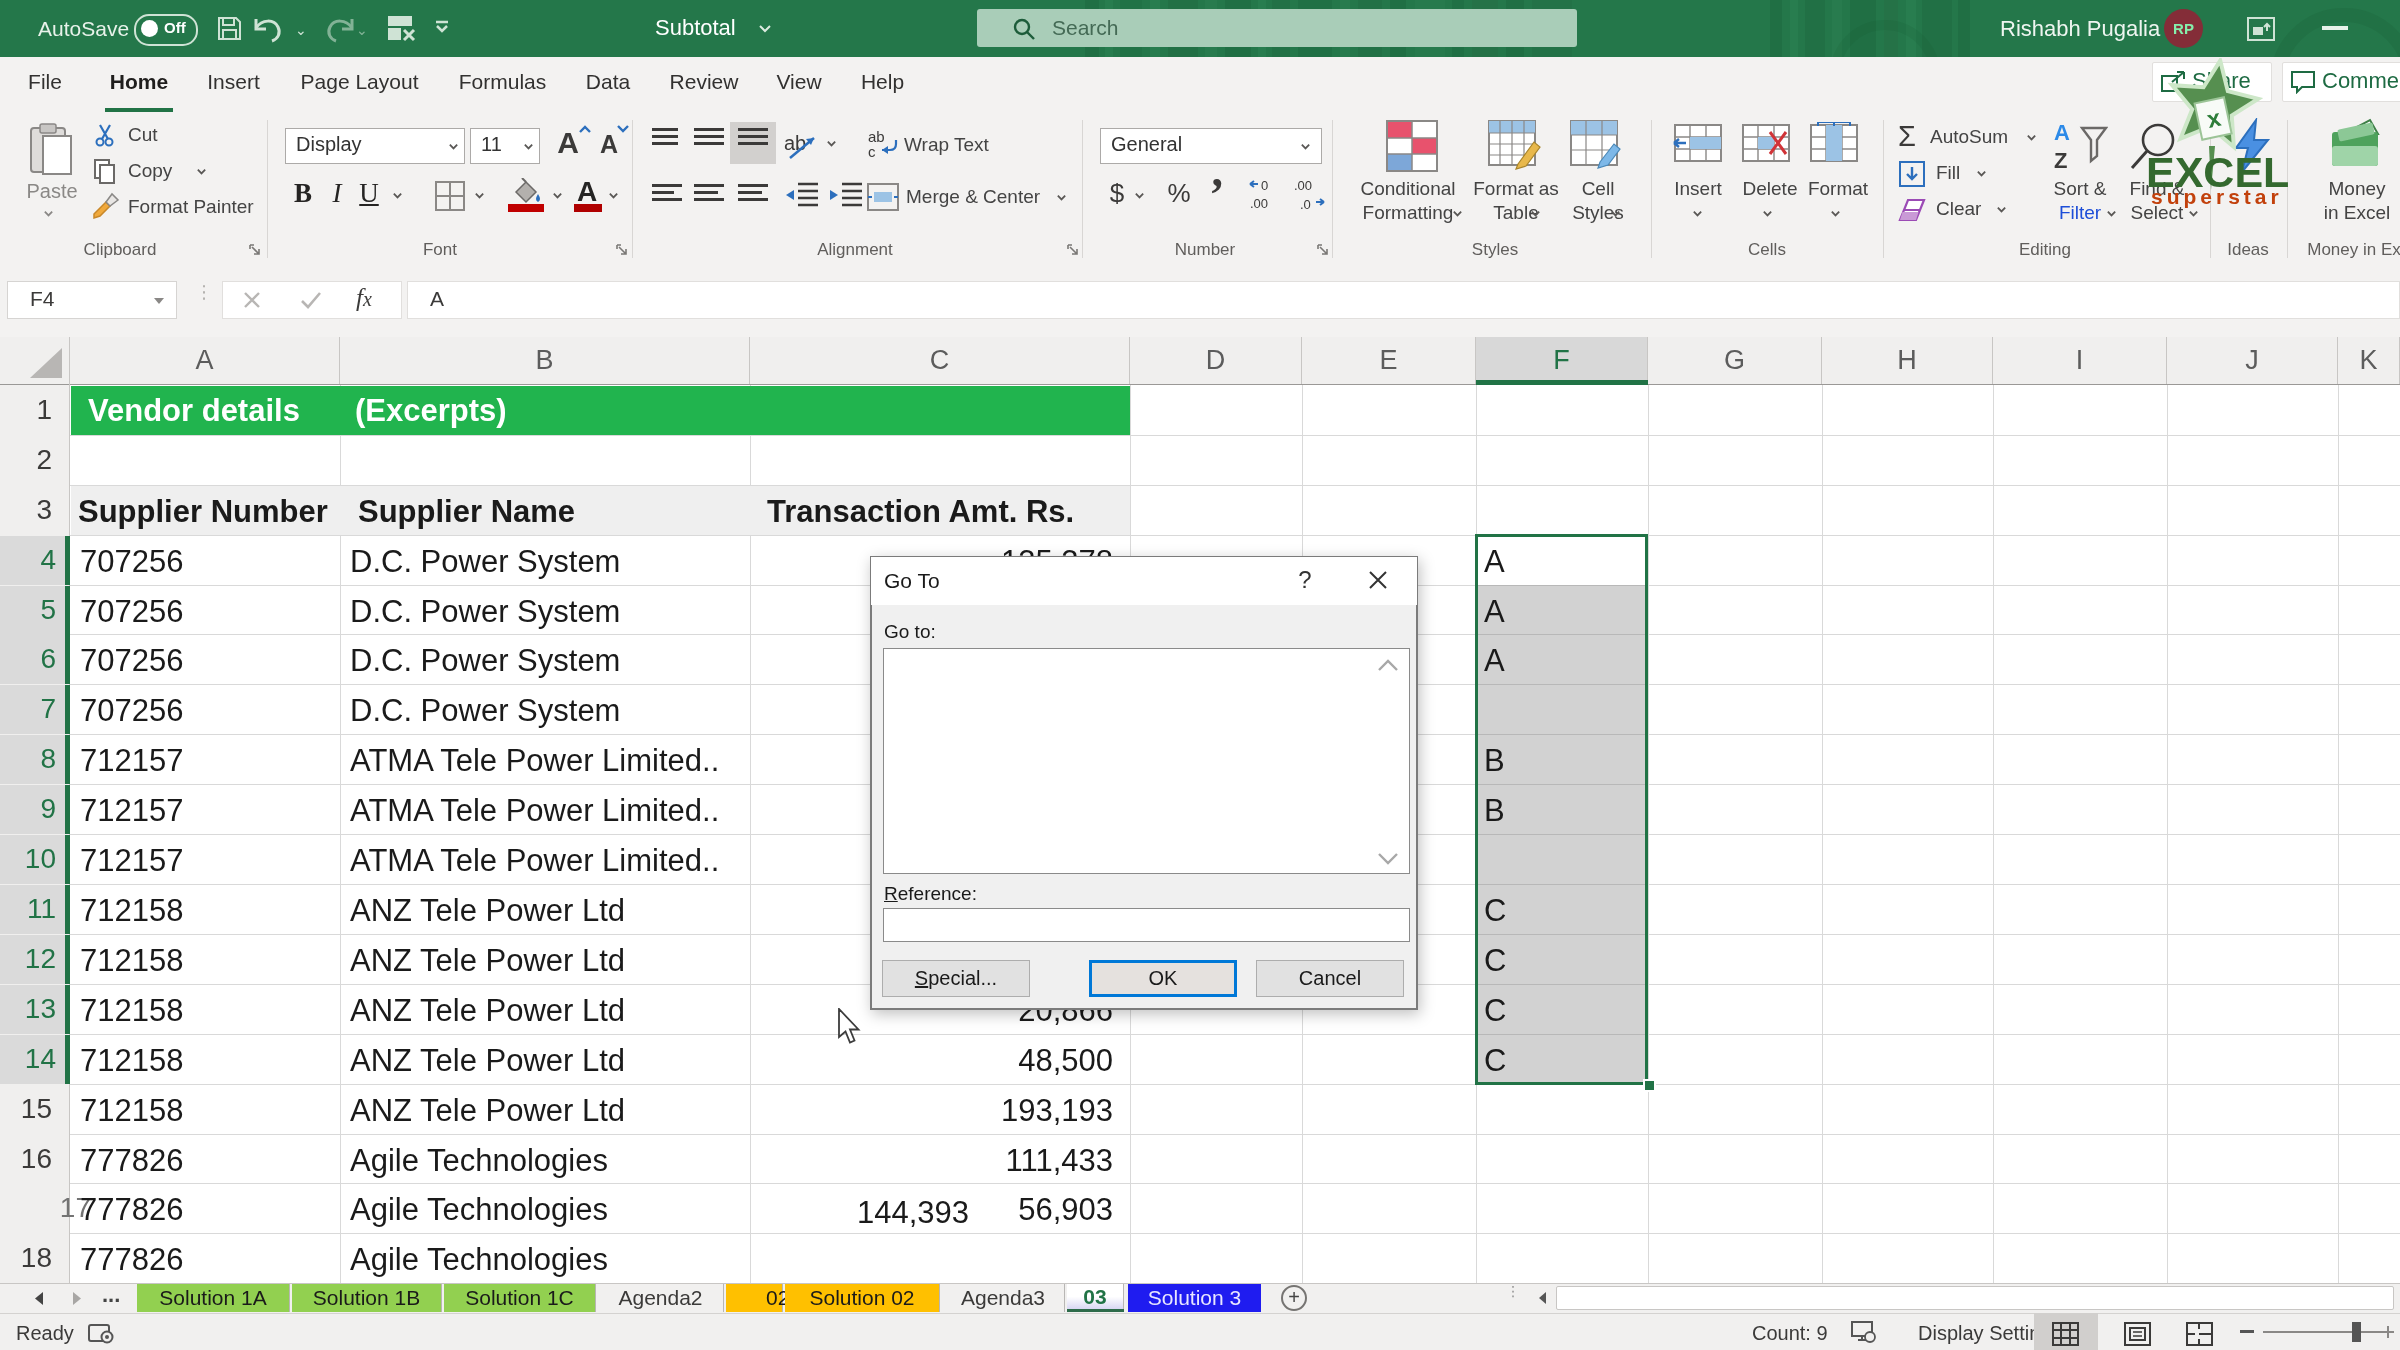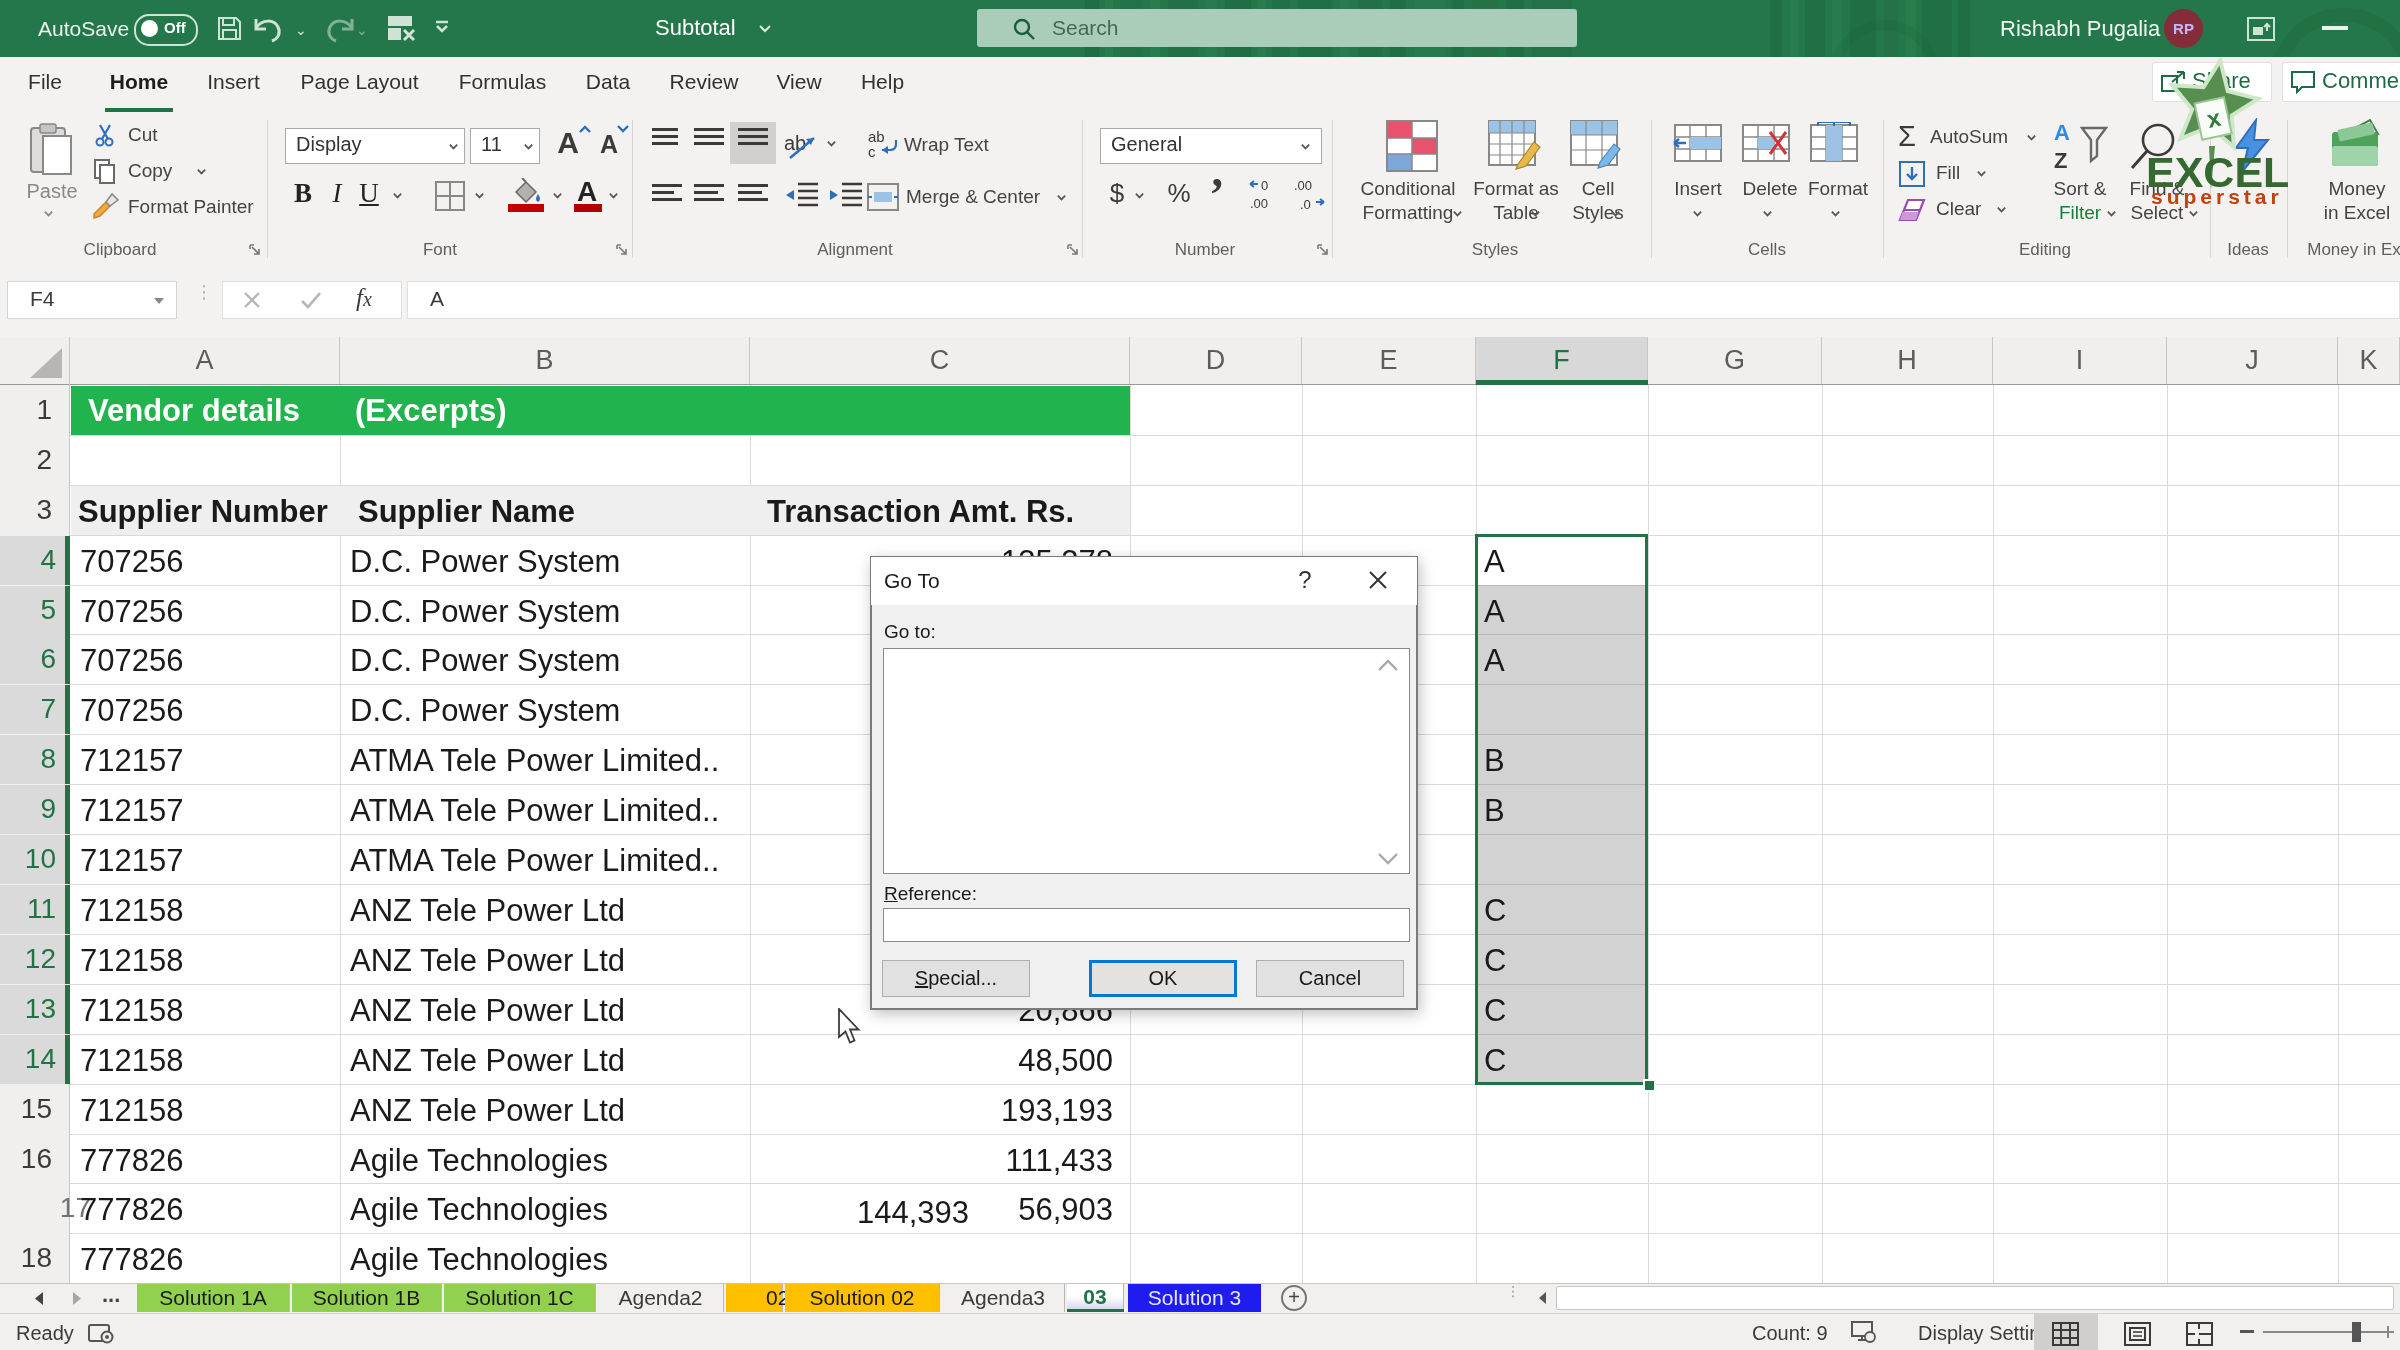--- a/index.html
+++ b/index.html
@@ -67,21 +67,21 @@
 <svg style="position:absolute;left:758px;top:24px" width="14" height="10" viewBox="0 0 14 10">
     <path d="M2 2 l5 5 5-5" fill="none" stroke="#dcebe0" stroke-width="2"></path>
   </svg>
 <div style="position:absolute;left:977px;top:9px;width:600px;height:38px;background:#a9cdb8;border-radius:3px;"></div>
 <svg style="position:absolute;left:1012px;top:17px" width="24" height="24" viewBox="0 0 24 24">
     <circle cx="10" cy="10" r="7" fill="none" stroke="#1d5c3a" stroke-width="2.4"></circle>
     <path d="M15 15 L22 22" stroke="#1d5c3a" stroke-width="2.4"></path>
   </svg>
 <div style="position:absolute;left:1052px;top:16px;width:100px;height:24px;color:#446a55;font-size:21px;">Search</div>
 <div style="position:absolute;left:2000px;top:16px;width:160px;height:24px;color:#eef5f0;font-size:22px;white-space:nowrap;">Rishabh Pugalia</div>
-<div style="position:absolute;left:2164px;top:9px;width:39px;height:39px;background:#842d38;border-radius:50%;color:#c4b5fd;font-size:15px;font-weight:bold;text-align:center;line-height:39px;">RP</div>
+<div style="position:absolute;left:2164px;top:9px;width:39px;height:39px;background:#842d38;border-radius:50%;color:#86efac;font-size:15px;font-weight:bold;text-align:center;line-height:39px;">RP</div>
 <svg style="position:absolute;left:2247px;top:17px" width="28" height="24" viewBox="0 0 28 24">
     <rect x="1" y="1" width="26" height="22" fill="none" stroke="#cfe3d5" stroke-width="2"></rect>
     <rect x="6" y="10" width="10" height="8" fill="#cfe3d5"></rect>
     <path d="M20 14 v-6 M17 10 l3-3 3 3" stroke="#cfe3d5" stroke-width="2" fill="none"></path>
   </svg>
 <div style="position:absolute;left:2322px;top:26px;width:26px;height:4px;background:#e8f2ea;"></div>
 <div style="position:absolute;left:0px;top:57px;width:2400px;height:208px;background:#f3f2f1;border-bottom:1px solid #d2d0ce;"></div>
 <div style="position:absolute;left:20px;top:70px;width:50px;height:28px;color:#323130;font-size:21px;text-align:center;">File</div>
 <div style="position:absolute;left:99px;top:70px;width:80px;height:28px;color:#1f1e1d;font-size:21px;font-weight:bold;text-align:center;">Home</div>
 <div style="position:absolute;left:197px;top:70px;width:73px;height:28px;color:#323130;font-size:21px;text-align:center;">Insert</div>
@@ -346,21 +346,21 @@
 <div style="position:absolute;left:1936px;top:198px;width:60px;height:24px;color:#444;font-size:19px;">Clear</div>
 <svg style="position:absolute;left:1996px;top:204px" width="11" height="11" viewBox="0 0 12 12">
     <path d="M2 4 l4 4 4-4" fill="none" stroke="#5a5856" stroke-width="2"></path>
   </svg>
 <svg style="position:absolute;left:2052px;top:120px" width="56" height="52" viewBox="0 0 56 52">
     <text x="2" y="20" font-size="22" font-weight="bold" fill="#2c8ae8">A</text>
     <text x="2" y="48" font-size="22" font-weight="bold" fill="#3b3a39">Z</text>
     <path d="M30 8 h24 l-9 12 v16 l-6 5 v-21 z" fill="none" stroke="#6b6967" stroke-width="2.4"></path>
   </svg>
 <div style="position:absolute;left:2040px;top:178px;width:80px;height:22px;color:#444;font-size:19px;text-align:center;">Sort &amp;</div>
-<div style="position:absolute;left:2040px;top:202px;width:80px;height:22px;color:#15803d;font-size:19px;text-align:center;">Filter</div>
+<div style="position:absolute;left:2040px;top:202px;width:80px;height:22px;color:#1d4ed8;font-size:19px;text-align:center;">Filter</div>
 <svg style="position:absolute;left:2106px;top:208px" width="11" height="11" viewBox="0 0 12 12">
     <path d="M2 4 l4 4 4-4" fill="none" stroke="#5a5856" stroke-width="2"></path>
   </svg>
 <svg style="position:absolute;left:2128px;top:120px" width="54" height="54" viewBox="0 0 54 54">
     <circle cx="30" cy="20" r="15" fill="none" stroke="#3b3a39" stroke-width="2.6"></circle>
     <path d="M19 31 L4 48" stroke="#3b3a39" stroke-width="3"></path>
   </svg>
 <div style="position:absolute;left:2112px;top:178px;width:90px;height:22px;color:#444;font-size:19px;text-align:center;">Find &amp;</div>
 <div style="position:absolute;left:2112px;top:202px;width:90px;height:22px;color:#444;font-size:19px;text-align:center;">Select</div>
 <svg style="position:absolute;left:2188px;top:208px" width="11" height="11" viewBox="0 0 12 12">

